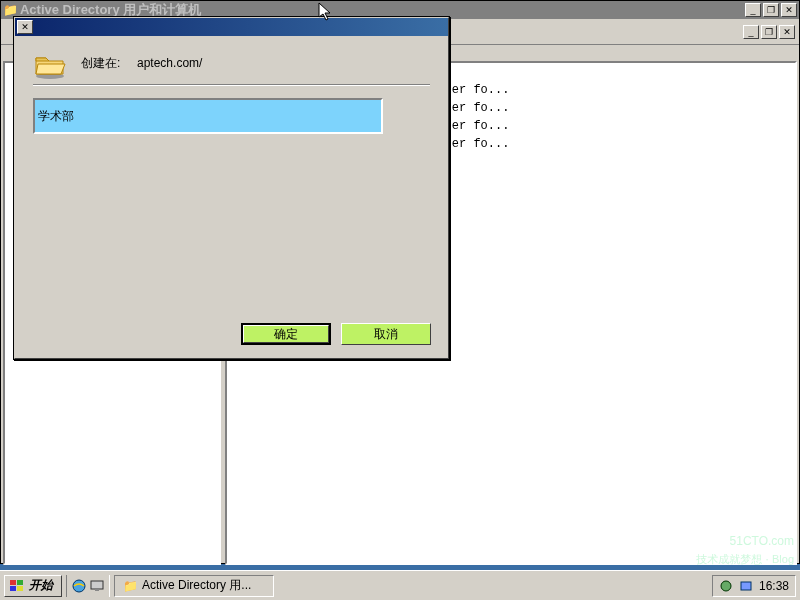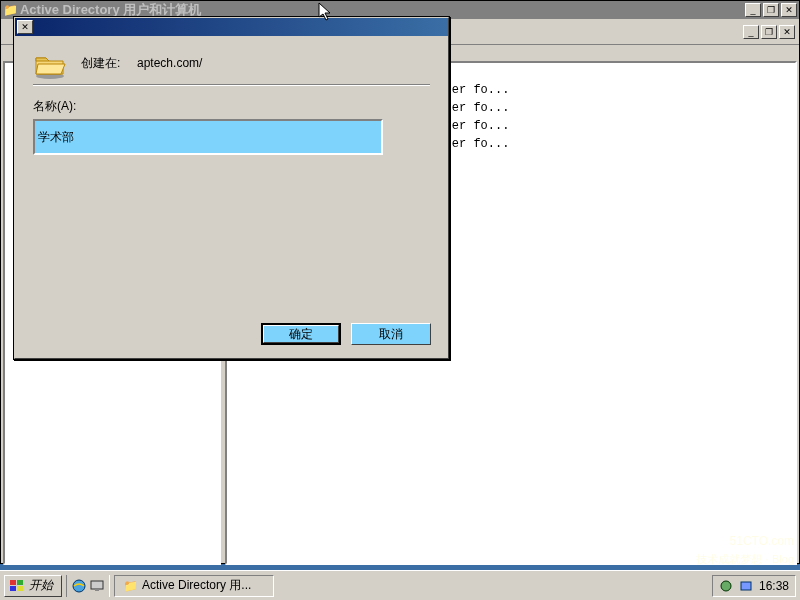--- a/index.html
+++ b/index.html
@@ -31,36 +31,36 @@
 .header-row { display: flex; align-items: center; gap: 16px; }
 .folder-icon { width: 32px; height: 26px; position: relative; }
 .folder-icon svg { width: 34px; height: 30px; }
 .header-text { font-size: 12px; }
 .divider { border: none; border-top: 1px solid #808080; border-bottom: 1px solid #fff; margin: 8px 0 12px 0; }
 
 .field-label { font-size: 12px; margin-bottom: 4px; display: block; }
 .text-input { width: 350px; height: 36px; border: 2px solid; border-color: #808080 #fff #fff #808080; background: #7dd3fc; padding: 0 3px; font-size: 12px; outline: none; }
 
 .dialog-buttons { position: absolute; right: 18px; bottom: 14px; display: flex; gap: 10px; }
-.btn { width: 80px; height: 22px; background: #7dd3fc; border: 1px solid; border-color: #fff #404040 #404040 #fff; cursor: pointer; font-size: 12px; }
+.btn { width: 90px; height: 22px; background: #bef264; border: 1px solid; border-color: #fff #404040 #404040 #fff; cursor: pointer; font-size: 12px; }
 .btn-default { border: 2px solid #000; padding: 0; }
 .btn-default-inner { border: 1px solid; border-color: #fff #404040 #404040 #fff; height: 100%; display: flex; align-items: center; justify-content: center; }
 
 
 .taskbar { position: absolute; left: 0; bottom: 0; width: 800px; height: 30px; background: #d4d0c8; border-top: 1px solid #fff; display: flex; align-items: center; padding: 2px 4px; }
-.start-btn { height: 22px; padding: 0 8px 0 4px; background: #d4d0c8; border: 1px solid; border-color: #fff #404040 #404040 #fff; display: flex; align-items: center; gap: 4px; cursor: pointer; font-weight: normal; font-style: italic; font-size: 11px; }
+.start-btn { height: 22px; padding: 0 8px 0 4px; background: #d4d0c8; border: 1px solid; border-color: #fff #404040 #404040 #fff; display: flex; align-items: center; gap: 4px; cursor: pointer; font-weight: bold; font-style: italic; font-size: 11px; }
 .start-flag { width: 16px; height: 14px; }
 .taskbar-item { height: 22px; padding: 0 8px; margin-left: 4px; background: #d4d0c8; border: 1px solid; border-color: #808080 #fff #fff #808080; display: flex; align-items: center; gap: 4px; cursor: pointer; font-size: 11px; min-width: 160px; }
 .quick-launch { display: flex; gap: 2px; margin-left: 4px; padding: 0 4px; border-left: 1px solid #808080; border-right: 1px solid #fff; height: 22px; align-items: center; }
 .ql-icon { width: 16px; height: 16px; cursor: pointer; }
 .tray { margin-left: auto; height: 22px; border: 1px solid; border-color: #808080 #fff #fff #808080; display: flex; align-items: center; padding: 0 6px; gap: 6px; font-size: 11px; }
 .tray-icon { width: 14px; height: 14px; }
 
 
-.watermark { position: absolute; right: 6px; bottom: 32px; color: #fef9c3; font-size: 20px; font-family: Arial; opacity: .4; text-align: right; line-height: 18px; pointer-events: none; }
+.watermark { position: absolute; right: 6px; bottom: 32px; color: #86efac; font-size: 20px; font-family: Arial; opacity: .4; text-align: right; line-height: 18px; pointer-events: none; }
 .watermark .sub { font-size: 11px; }
 
 
 .cursor { position: absolute; left: 318px; top: 2px; width: 16px; height: 20px; pointer-events: none; z-index: 999; }
 </style>
 </head>
 <body>
 
 <div class="main-window">
   <div class="main-titlebar">
@@ -108,21 +108,20 @@
               <path d="M5 14 L32 14 L28 24 L3 24 Z" fill="#ffe79a" stroke="#b8860b"></path>
             </svg>
         </div>
         <div class="header-text">
           <span>创建在:</span>
           &nbsp;&nbsp;&nbsp;
           <span>aptech.com/</span>
         </div>
       </div>
       <hr class="divider">
-      <label class="field-label">名称(A):</label>
       <input class="text-input" type="text" value="学术部" style="">
     </div>
     <div class="dialog-buttons">
       <div class="btn btn-default">
         <div class="btn-default-inner">确定</div>
       </div>
       <button class="btn">取消</button>
     </div>
   </div>
 </div>

